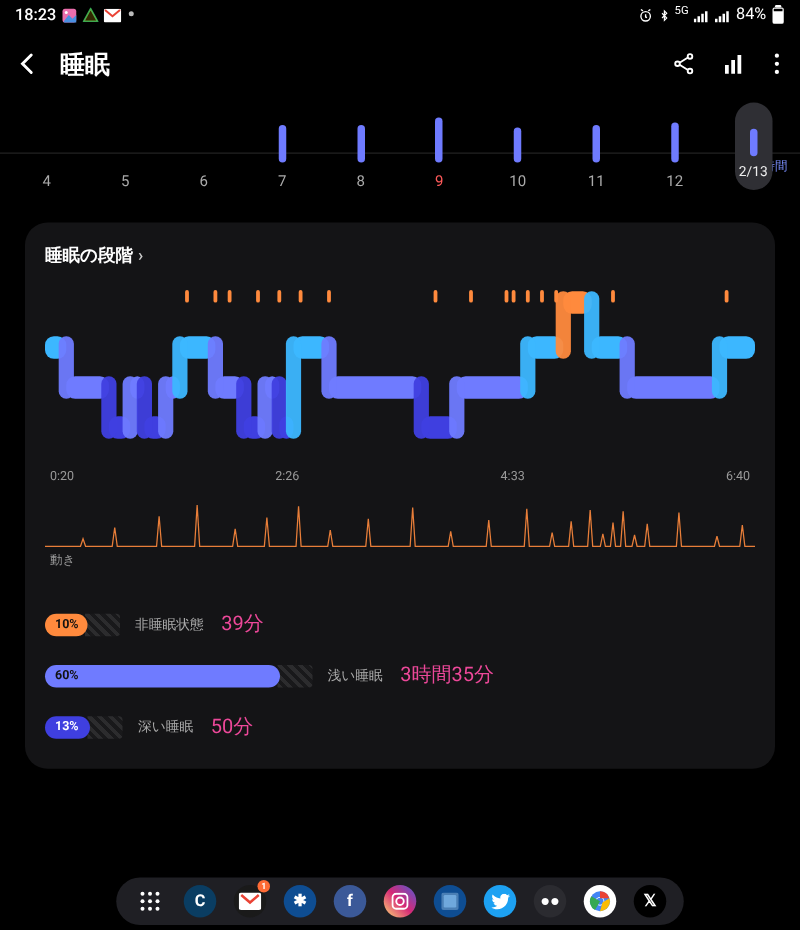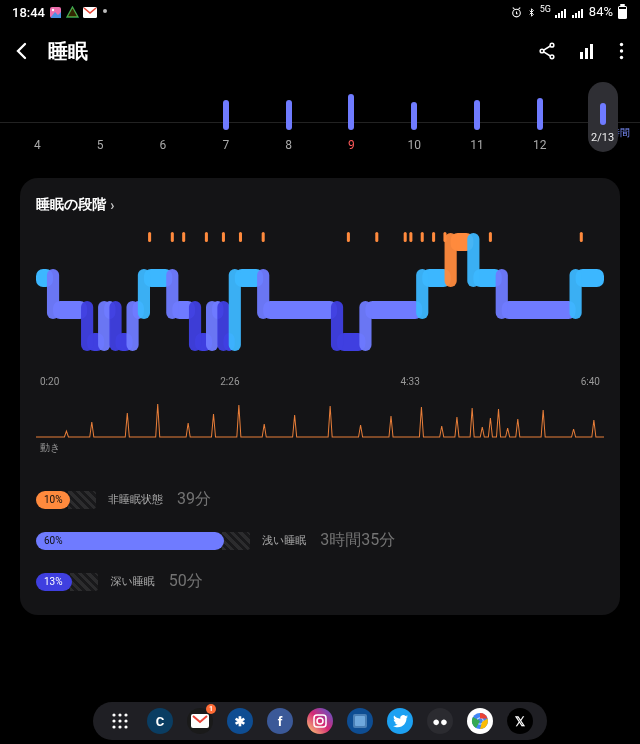--- a/index.html
+++ b/index.html
@@ -41,35 +41,35 @@
   .stage-chart svg { width: 100%; height: 150px; display:block; }
   .time-axis { display:flex; justify-content:space-between; font-size:10px; color:#999; padding: 2px 4px 0; }
   .motion-chart { height: 42px; margin-top: 10px; }
   .motion-chart svg { width: 100%; height: 42px; display:block; }
   .motion-label { font-size: 10px; color: #999; margin-top: 2px; padding-left: 4px; }
 
   
   .breakdown { margin-top: 34px; display:flex; flex-direction:column; gap: 20px; }
   .brow { display:flex; align-items:center; gap: 10px; font-size: 13px; }
   .bbar-wrap { display:flex; align-items:center; }
-  .bbar { height: 18px; border-radius: 9px; display:flex; align-items:center; justify-content:flex-start; padding-left:8px; font-size:10px; font-weight:400; color:#000; position:relative; }
+  .bbar { height: 18px; border-radius: 9px; display:flex; align-items:center; justify-content:flex-start; padding-left:8px; font-size:10px; font-weight:700; color:#000; position:relative; }
   .hatch { width: 28px; height: 18px; background: repeating-linear-gradient(45deg, rgba(255,255,255,0.10) 0 3px, rgba(255,255,255,0.02) 3px 6px); border-top-right-radius:3px; border-bottom-right-radius:3px; margin-left:-2px;}
   .blabel-key { font-size:11px; color:#aaa; margin-left: 2px; }
-  .bvalue { font-size:16px; color:#737373; margin-left:4px; }
+  .bvalue { font-size:16px; color:#ec4899; margin-left:4px; }
 
   
   .dock { position:absolute; bottom:4px; left:50%; transform:translateX(-50%); background:#1f1f24; border-radius:26px; padding:6px 14px; display:flex; align-items:center; gap:14px; }
   .dock-ic { width:26px; height:26px; border-radius:50%; display:flex; align-items:center; justify-content:center; font-size:13px; font-weight:bold; color:#fff; }
 </style>
 </head>
 <body>
 
 <div class="status-bar">
   <div class="status-left">
-    <span>18:44</span>
+    <span>18:23</span>
     <span class="ico">
         <svg width="13" height="13">
           <rect x="1" y="1" width="11" height="11" rx="2" fill="#EC6EAD"></rect>
           <circle cx="4" cy="4" r="1.2" fill="#fff"></circle>
           <path d="M2 11 L6 6 L9 9 L12 6 V12 H2Z" fill="#4a90e2"></path>
         </svg>
       </span>
     <span class="ico">
         <svg width="13" height="13">
           <polygon points="6.5,1 12,11 1,11" fill="none" stroke="#34a853" stroke-width="1.3"></polygon>

